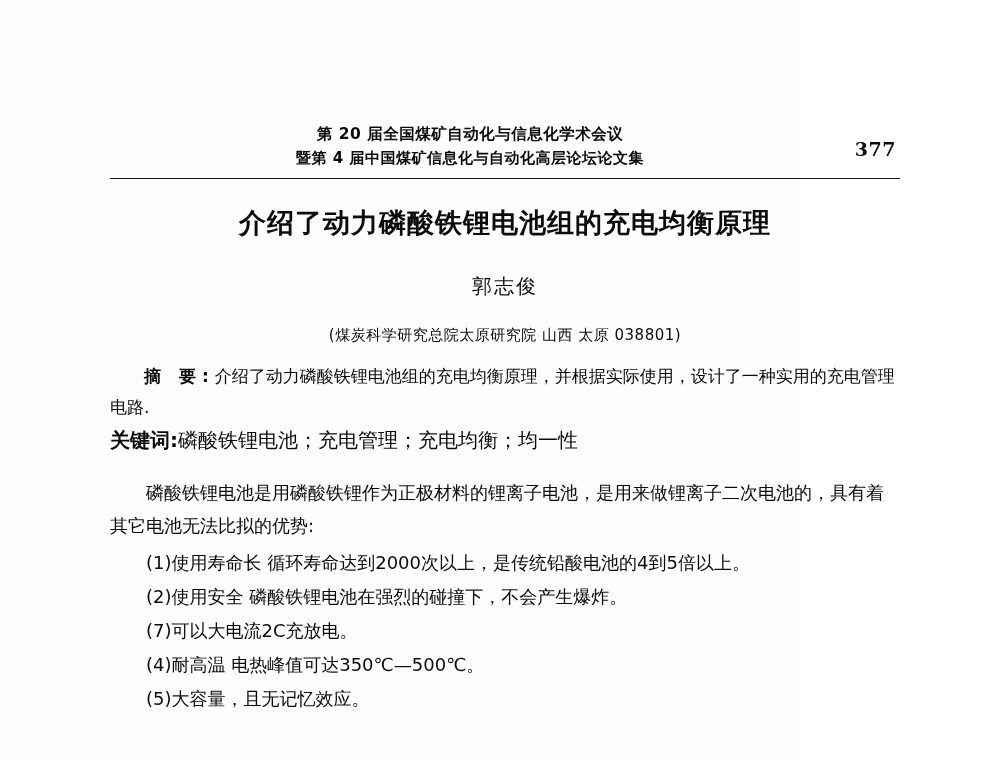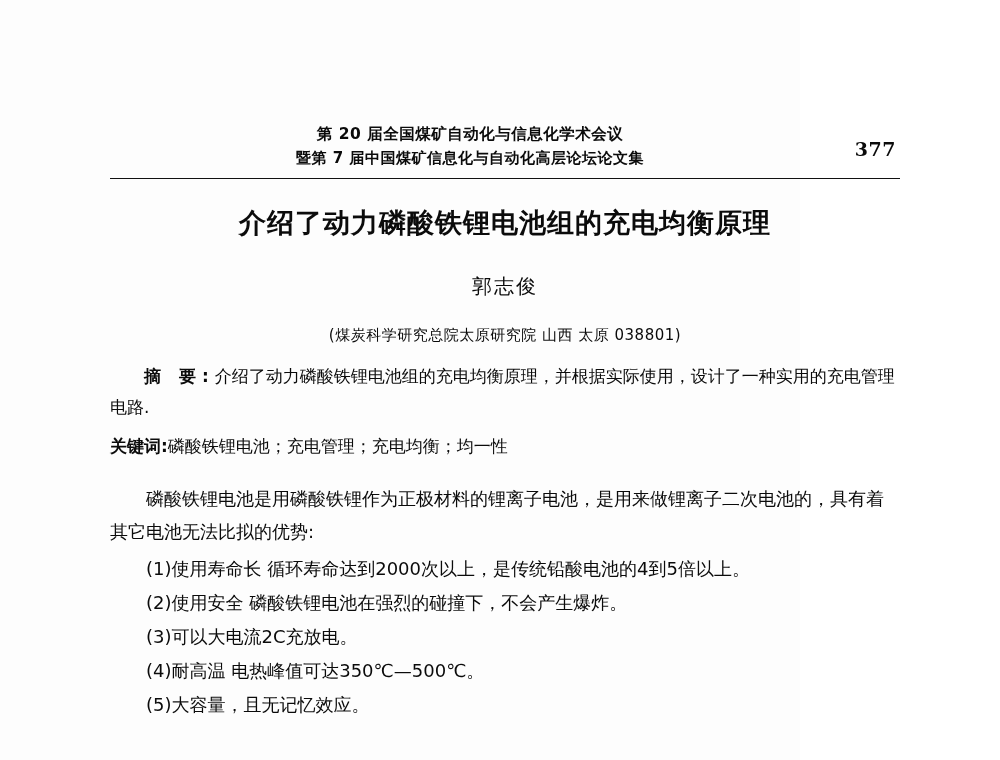--- a/index.html
+++ b/index.html
@@ -90,23 +90,23 @@
     line-height: 31px;
   }
   .abs-label {
     font-weight: bold;
     letter-spacing: 6px;
   }
   .abs-first {
     text-indent: 34px;
   }
   .kw {
-    margin-top: 8px;
+    margin-top: 2px;
     font-family: "DejaVu Sans", "Liberation Sans", sans-serif;
-    font-size: 17px;
+    font-size: 20px;
     line-height: 31px;
   }
   .kw-label {
     font-weight: bold;
   }
   
   .section-head {
     margin-top: 22px;
     font-family: "DejaVu Sans", "Liberation Sans", sans-serif;
     font-weight: bold;
@@ -138,21 +138,21 @@
 </style>
 </head>
 <body>
 
 <div class="page">
   <div class="content">
 
     <div class="runhead">
       <div class="runhead-lines">
         <div>第 20 届全国煤矿自动化与信息化学术会议</div>
-        <div class="runhead-line2">暨第 7 届中国煤矿信息化与自动化高层论坛论文集</div>
+        <div class="runhead-line2">暨第 4 届中国煤矿信息化与自动化高层论坛论文集</div>
       </div>
       <div class="page-number">377</div>
     </div>
 
     <hr class="rule">
 
     <div class="title">介绍了动力磷酸铁锂电池组的充电均衡原理</div>
 
     <div class="author">郭志俊</div>
 
@@ -167,20 +167,20 @@
     <div class="kw">
       <span class="kw-label">关键词:</span><span>磷酸铁锂电池；充电管理；充电均衡；均一性</span>
     </div>
 
 
     <div class="body-para">磷酸铁锂电池是用磷酸铁锂作为正极材料的锂离子电池，是用来做锂离子二次电池的，具有着其它电池无法比拟的优势:</div>
 
     <ul class="list">
       <li>(1)使用寿命长  循环寿命达到2000次以上，是传统铅酸电池的4到5倍以上。</li>
       <li>(2)使用安全  磷酸铁锂电池在强烈的碰撞下，不会产生爆炸。</li>
-      <li>(3)可以大电流2C充放电。</li>
+      <li>(7)可以大电流2C充放电。</li>
       <li>(4)耐高温  电热峰值可达350℃—500℃。</li>
       <li>(5)大容量，且无记忆效应。</li>
 
     </ul>
 
   </div>
 </div>
 
 </body></html>

